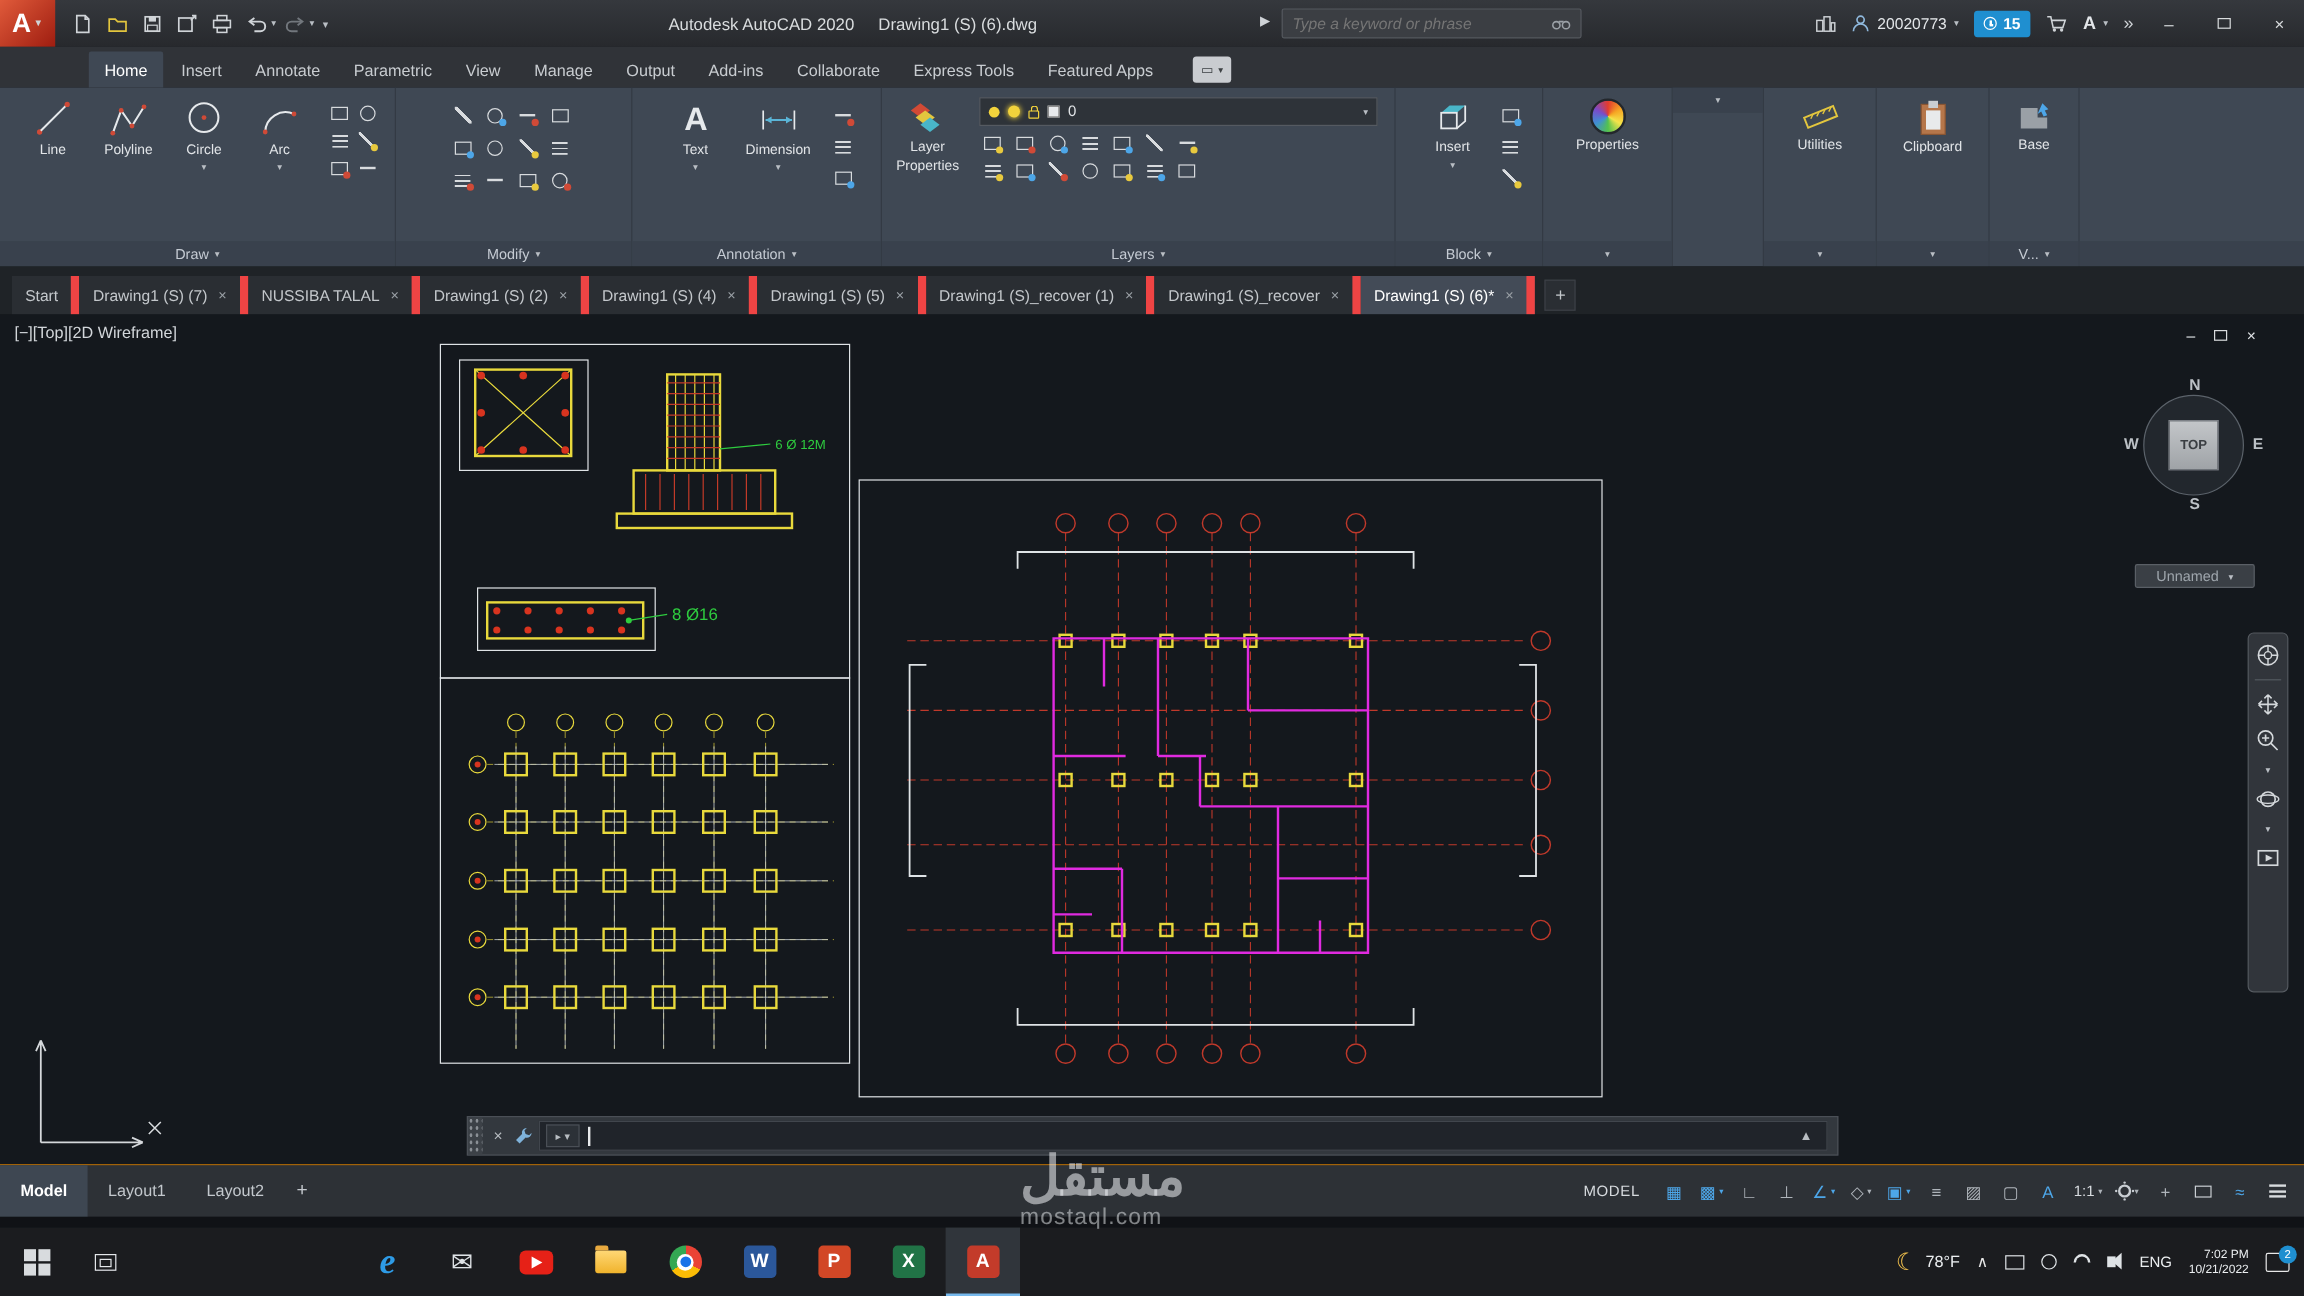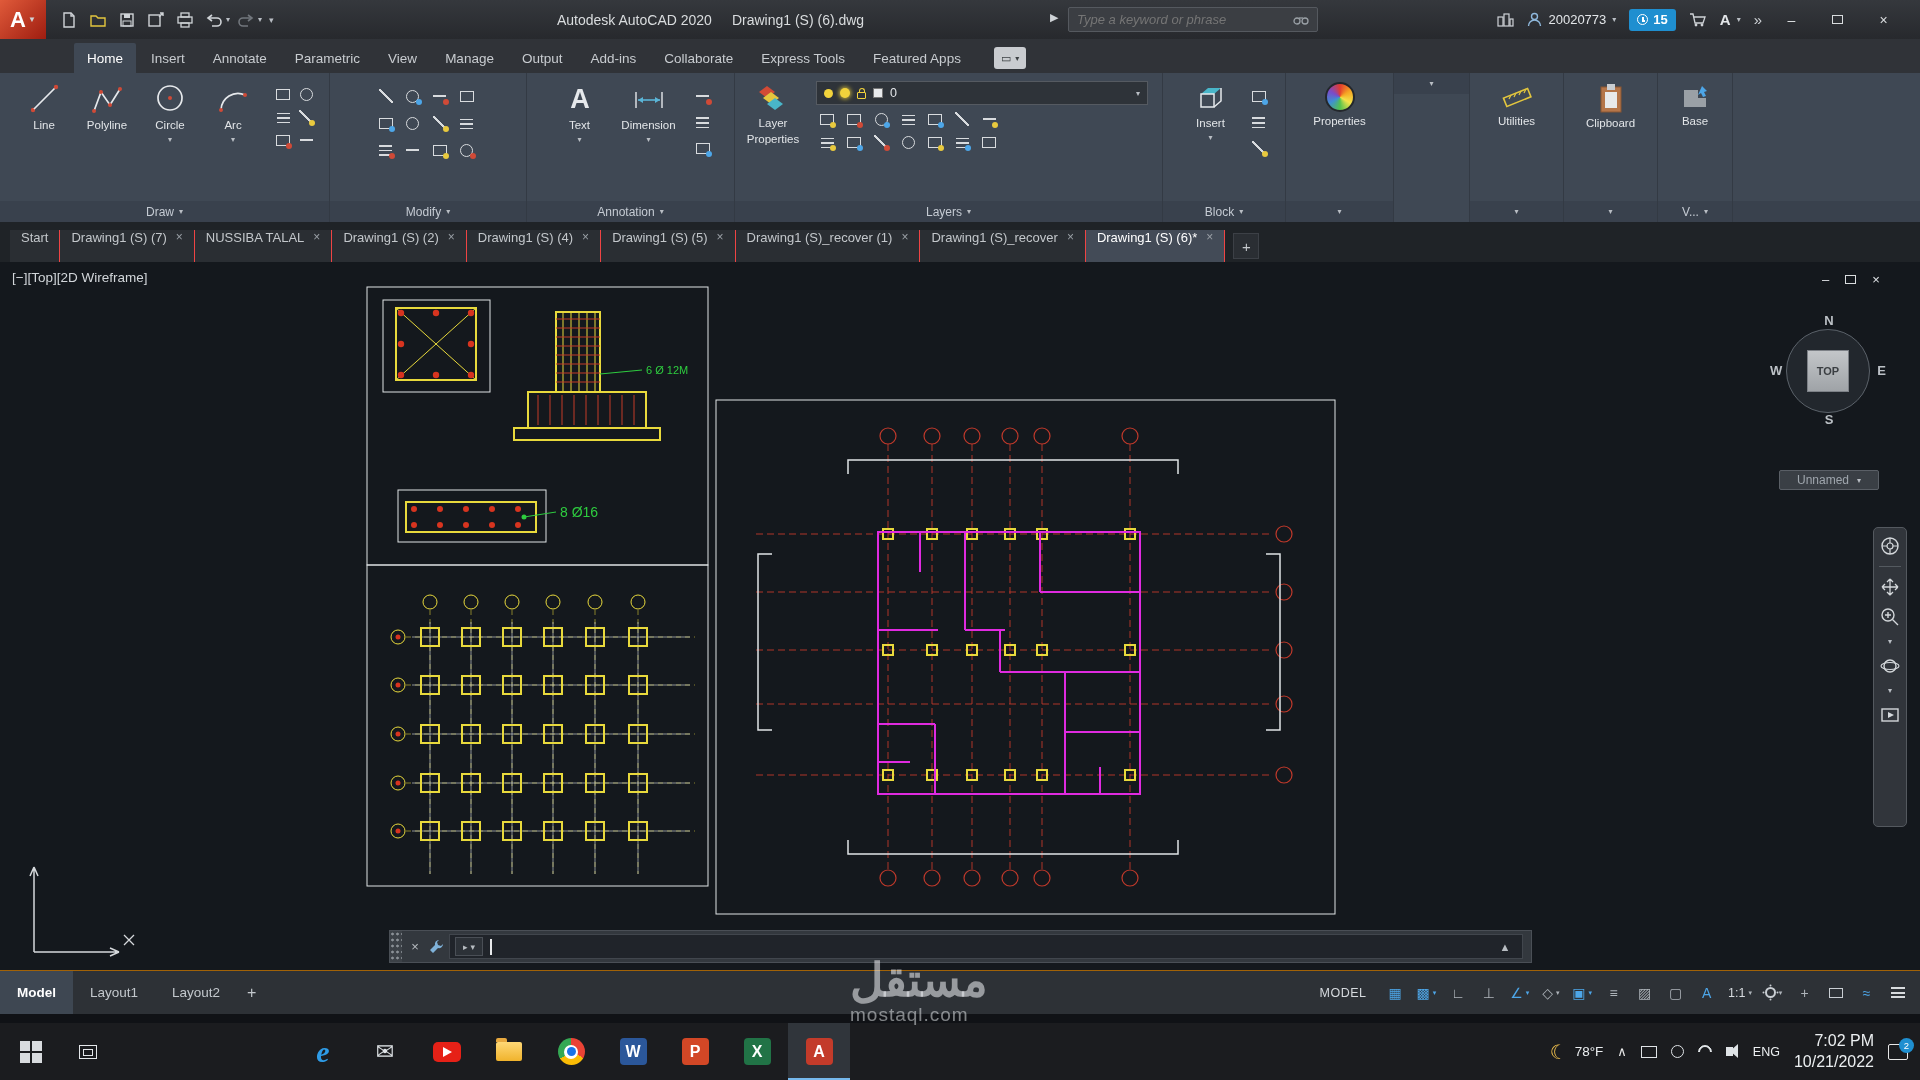--- a/index.html
+++ b/index.html
@@ -10,21 +10,21 @@
 .titlebar{position:absolute;top:0;left:0;width:100%;height:39px;background:linear-gradient(#343必73c,#282b2f);background:linear-gradient(#35383d,#27292d);display:flex;align-items:center}
 .acad-logo{width:46px;height:39px;background:linear-gradient(135deg,#e05a3a,#9e1d10);display:flex;align-items:center;justify-content:center;font-weight:bold;font-size:22px;color:#fff;flex:0 0 auto}
 .logo-caret{font-size:8px;color:#cfd3d7;margin-left:2px}
 .qat{display:flex;align-items:center;gap:3px;margin-left:10px}
 .qbtn{width:26px;height:26px;display:flex;align-items:center;justify-content:center}
 .qcaret{font-size:8px;color:#b9bec4;margin-left:-4px}
 .tb-title{position:absolute;left:557px;top:0;height:39px;display:flex;align-items:center;gap:20px;font-size:14px;color:#d9dcde;white-space:nowrap}
 .tb-play{position:absolute;left:1050px;top:11px;font-size:11px;color:#cfd3d7}
 .tb-search{position:absolute;left:1068px;top:7px;width:250px;height:25px;background:#3b3e43;border:1px solid #55595f;border-radius:2px;display:flex;align-items:center;padding:0 8px;gap:8px}
 .tb-search input{flex:1;background:transparent;border:0;outline:0;font-style:italic;font-size:13px;color:#9aa0a6;font-family:inherit}
-.tb-right{position:absolute;right:0;top:0;height:39px;display:flex;align-items:center;gap:13px;padding-right:20px}
+.tb-right{position:absolute;right:0;top:0;height:39px;display:flex;align-items:center;gap:13px;padding-right:4px}
 .uid{display:flex;align-items:center;gap:6px;font-size:13px;color:#e3e6e9}
 .badge15{height:22px;background:#1f8fd0;border-radius:3px;display:flex;align-items:center;gap:5px;padding:0 8px;color:#fff;font-size:13px;font-weight:bold}
 .clockic{width:11px;height:11px;border:1.5px solid #fff;border-radius:50%;position:relative}
 .clockic::before{content:"";position:absolute;left:4px;top:2px;width:1.5px;height:4px;background:#fff}
 .clockic::after{content:"";position:absolute;left:4px;top:5px;width:3px;height:1.5px;background:#fff}
 .aletter{font-size:15px;font-weight:bold;color:#e3e6e9}
 .chev2{font-size:15px;color:#cfd3d7}
 .wbtn{width:33px;height:39px;display:flex;align-items:center;justify-content:center;font-size:14px;color:#d9dcde}
 .maxbox{width:11px;height:9px;border:1.5px solid #d9dcde}
 .caret{font-size:8px;color:#b9bec4}
@@ -57,21 +57,21 @@
 .laycombo{display:flex;align-items:center;gap:7px;background:#2e3339;border:1px solid #555a61;height:24px;padding:0 7px;font-size:12.5px;color:#e2e5e8}
 .bulb{width:9px;height:9px;border-radius:50%;background:#f2d33c}
 .sun{width:10px;height:10px;border-radius:50%;background:#f2d33c;box-shadow:0 0 4px 1px rgba(242,211,60,.8)}
 .lockic{width:9px;height:7px;border:1.5px solid #f2d33c;border-radius:1px;position:relative;margin-top:4px}
 .lockic::before{content:"";position:absolute;top:-5px;left:1px;width:4px;height:4px;border:1.5px solid #f2d33c;border-bottom:0;border-radius:3px 3px 0 0}
 .sw{width:10px;height:10px;background:#e8eaec;border:1px solid #777}
 .layrow{display:flex;gap:9px;padding-left:2px}
 
 
 .filetabs{position:absolute;top:222px;left:0;width:100%;height:40px;background:#1f2327;display:flex;align-items:flex-end;padding-left:10px}
-.ftab{height:32px;background:#2a2e33;border-right:1px solid #ef4444;display:flex;align-items:flex-start;gap:9px;padding:0 11px;font-size:13px;color:#c3c7cb;white-space:nowrap}
+.ftab{height:32px;background:#2a2e33;border-right:7px solid #ef4444;display:flex;align-items:center;gap:9px;padding:0 11px;font-size:13px;color:#c3c7cb;white-space:nowrap}
 .ftab.active{background:#434b57;color:#fff}
 .ftab .x{font-size:12px;color:#9aa0a6}
 .ftab-add{width:26px;height:26px;margin:0 0 3px 8px;background:#2a2e33;border:1px solid #3c4046;display:flex;align-items:center;justify-content:center;color:#c3c7cb;font-size:15px}
 
 
 .drawarea{position:absolute;top:262px;left:0;width:1920px;height:708px;background:#14181d;overflow:hidden}
 .vplabel{position:absolute;left:12px;top:8px;font-size:13.5px;color:#d2d6da;z-index:5}
 .vpctl{position:absolute;left:1822px;top:10px;display:flex;gap:16px;align-items:center;z-index:5;color:#e2e5e8;font-size:13px}
 .cadsvg{position:absolute;inset:0}
 .wline{stroke:#dfe3e6;fill:none;stroke-width:1}
@@ -162,21 +162,21 @@
 .tb-tail{margin-left:auto;display:flex;align-items:center;gap:14px;padding-right:12px;height:100%}
 .weather{display:flex;align-items:center;gap:7px;font-size:13.5px;color:#eceff1}
 .moon{color:#f2c14d;font-size:20px}
 .chevup{color:#e8e8e8;font-size:13px}
 .tri{width:16px;height:12px;border:1.5px solid #dfe3e6}
 .tri.circ{width:13px;height:13px;border-radius:50%}
 .wifi{width:14px;height:14px;border:2px solid #dfe3e6;border-bottom-color:transparent;border-left-color:transparent;border-radius:50%;transform:rotate(-45deg)}
 .vol{width:7px;height:9px;background:#dfe3e6;position:relative;margin-right:6px}
 .vol::after{content:"";position:absolute;left:4px;top:-3px;width:0;height:0;border-top:7.5px solid transparent;border-bottom:7.5px solid transparent;border-right:8px solid #dfe3e6}
 .lang{font-size:12.5px;color:#eceff1}
-.clockblk{text-align:right;font-size:16px;color:#eceff1;line-height:1.3}
+.clockblk{text-align:right;font-size:10px;color:#eceff1;line-height:1.3}
 .notif{position:relative;width:20px;height:16px;border:1.5px solid #e8e8e8;border-radius:2px}
 .notif .nb{position:absolute;right:-7px;top:-7px;width:15px;height:15px;border-radius:50%;background:#1f8fd0;color:#fff;font-size:9.5px;display:flex;align-items:center;justify-content:center}
 svg.ic{display:block}
 </style>
 </head>
 <body>
 
 <div id="screen">
 
   <div class="titlebar">

